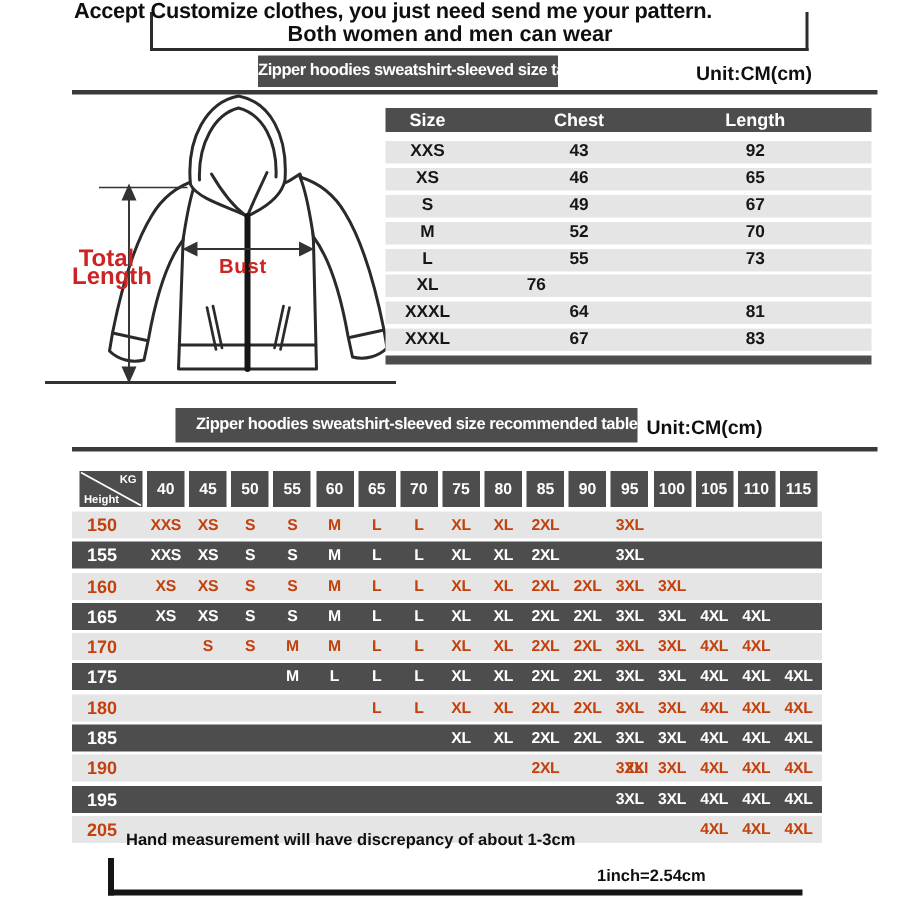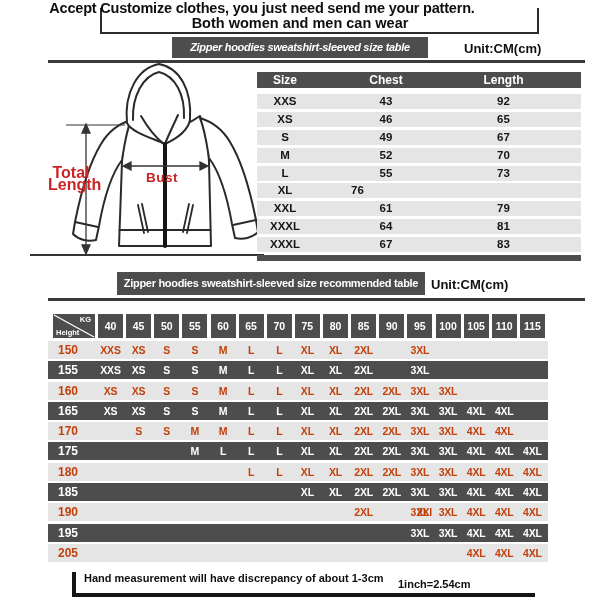--- a/index.html
+++ b/index.html
@@ -6,22 +6,22 @@
   body{font-family:"Liberation Sans",sans-serif;font-weight:bold;color:#161616;}
   .canvas{position:relative;width:600px;height:600px;background:#fff;overflow:hidden;}
 
   
   .title1{position:absolute;top:0;left:0;width:524px;text-align:center;font-size:14.5px;letter-spacing:-0.2px;color:#0f0f0f;}
   .title2{position:absolute;top:15px;left:0;width:600px;text-align:center;font-size:14.5px;color:#0f0f0f;}
   .title-bracket{position:absolute;left:100px;top:8px;width:435px;height:24px;border:2.5px solid #2c2c2c;border-top:none;}
 
   
   .sec-bar{position:absolute;background:var(--bar);color:#fff;text-align:center;letter-spacing:-0.3px;white-space:nowrap;}
-  .bar1{left:172px;top:37px;width:256px;height:21px;font-size:11px;line-height:21px;font-style:italic;}
-  .bar2{left:117px;top:272px;width:308px;height:23px;font-size:11px;line-height:23px;}
+  .bar1{left:172px;top:37px;width:200px;height:21px;font-size:11px;line-height:21px;}
+  .bar2{left:117px;top:272px;width:308px;height:23px;font-size:11px;line-height:23px;text-align:right;}
   .unit{position:absolute;font-size:13px;color:#0f0f0f;white-space:nowrap;}
   .unit1{left:464px;top:41px;}
   .unit2{left:431px;top:277px;}
   .rule{position:absolute;left:48px;width:537px;height:3px;background:var(--line);}
   .rule1{top:60px;}
   .rule2{top:298px;}
 
   
   .diagram{position:absolute;left:28px;top:60px;width:238px;height:200px;}
   .lbl-total{position:absolute;left:48px;top:167px;width:46px;text-align:center;font-size:16px;line-height:11.5px;color:var(--red);}
@@ -48,21 +48,21 @@
   .reco-body{position:absolute;left:0;top:27px;width:500px;}
   .rt-row{position:relative;height:18px;margin-bottom:2.3px;width:500px;}
   .rt-light{background:var(--row-light);color:#c2410c;}
   .rt-dark{background:var(--row-dark);color:#ffffff;}
   .rt-label{position:absolute;left:10px;top:0;height:18px;line-height:18px;font-size:12px;}
   .rt-cell{position:absolute;top:0;width:27px;height:18px;line-height:18px;font-size:10.5px;text-align:center;letter-spacing:-0.2px;}
 
   
   .foot-bar-left{position:absolute;left:72px;top:572px;width:4px;height:25px;background:#151515;}
   .foot-bar-bottom{position:absolute;left:72px;top:593px;width:463px;height:4px;background:#151515;}
-  .foot-note{position:absolute;left:84px;top:572px;font-size:11px;color:#0f0f0f;white-space:nowrap;}
+  .foot-note{position:absolute;left:84px;top:554px;font-size:11px;color:#0f0f0f;white-space:nowrap;}
   .foot-conv{position:absolute;left:398px;top:578px;font-size:11px;color:#0f0f0f;white-space:nowrap;}
 </style>
 </head>
 <body>
 
 <div class="canvas">
 
   <div class="title-bracket"></div>
   <div class="title1">Accept Customize clothes, you just need send me your pattern.</div>
   <div class="title2">Both women and men can wear</div>
@@ -137,25 +137,20 @@
         <div class="st-row">
           <div class="st-cell st-c0">L</div>
           <div class="st-cell st-c1">55</div>
           <div class="st-cell st-c2">73</div>
         </div>
         <div class="st-row">
           <div class="st-cell st-c0">XL</div>
           <div class="st-cell st-c2">76</div>
         </div>
         <div class="st-row">
-          <div class="st-cell st-c0">XXL</div>
-          <div class="st-cell st-c1">61</div>
-          <div class="st-cell st-c2">79</div>
-        </div>
-        <div class="st-row">
           <div class="st-cell st-c0">XXXL</div>
           <div class="st-cell st-c1">64</div>
           <div class="st-cell st-c2">81</div>
         </div>
         <div class="st-row">
           <div class="st-cell st-c0">XXXL</div>
           <div class="st-cell st-c1">67</div>
           <div class="st-cell st-c2">83</div>
         </div>
       </div>

